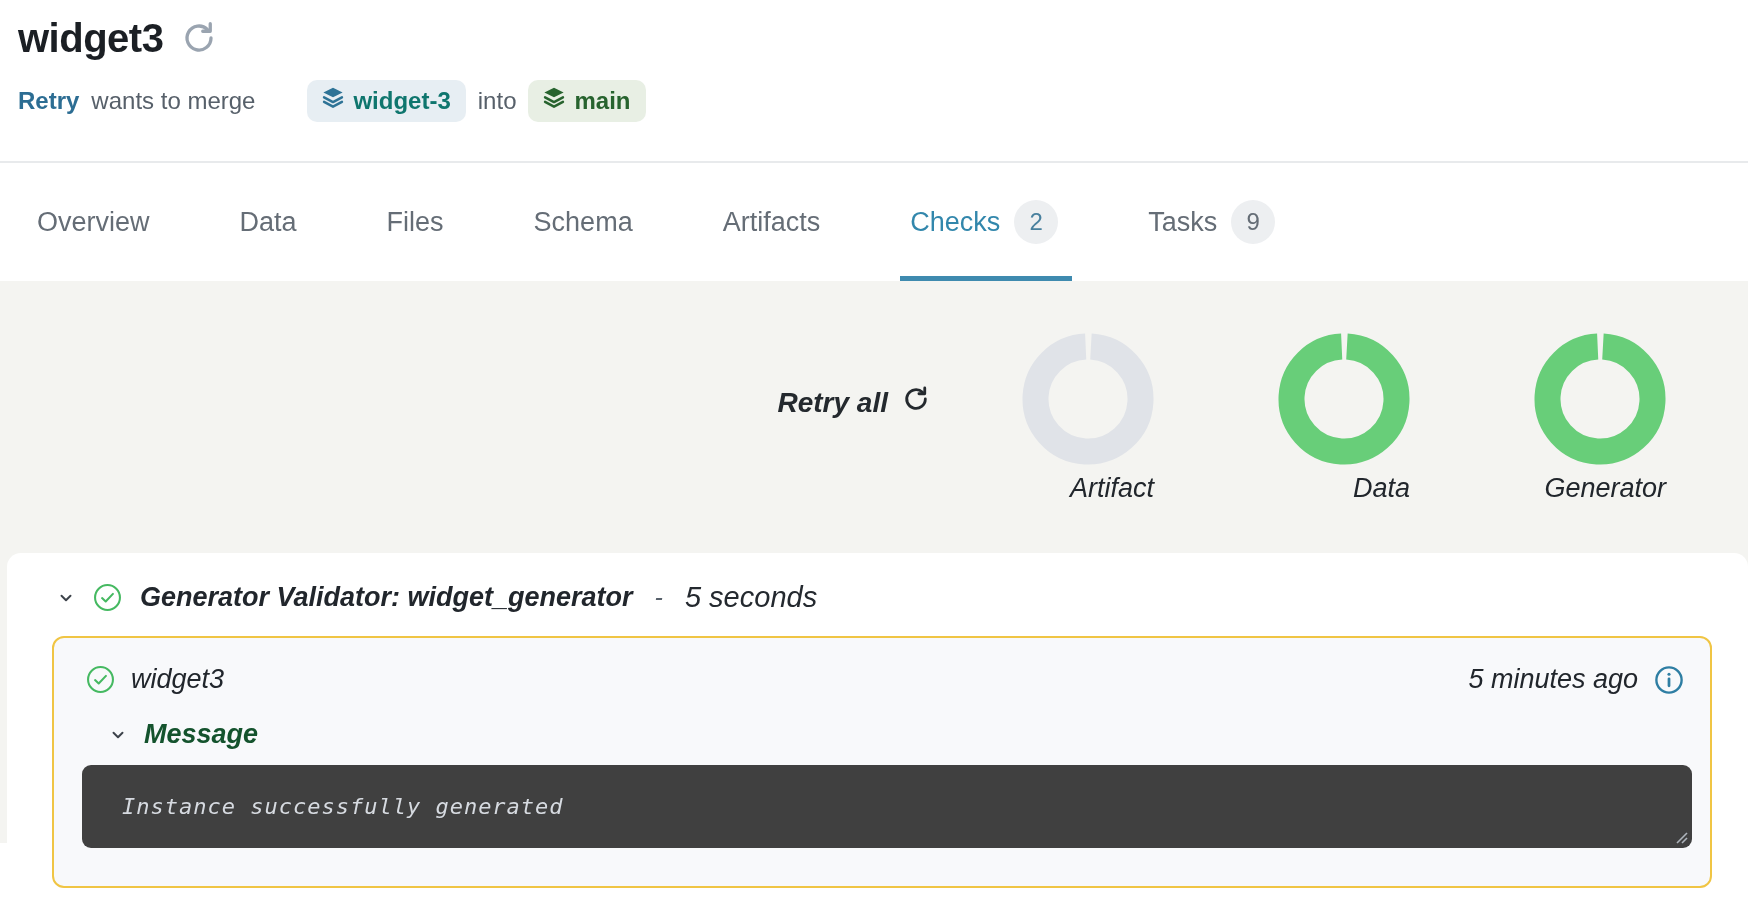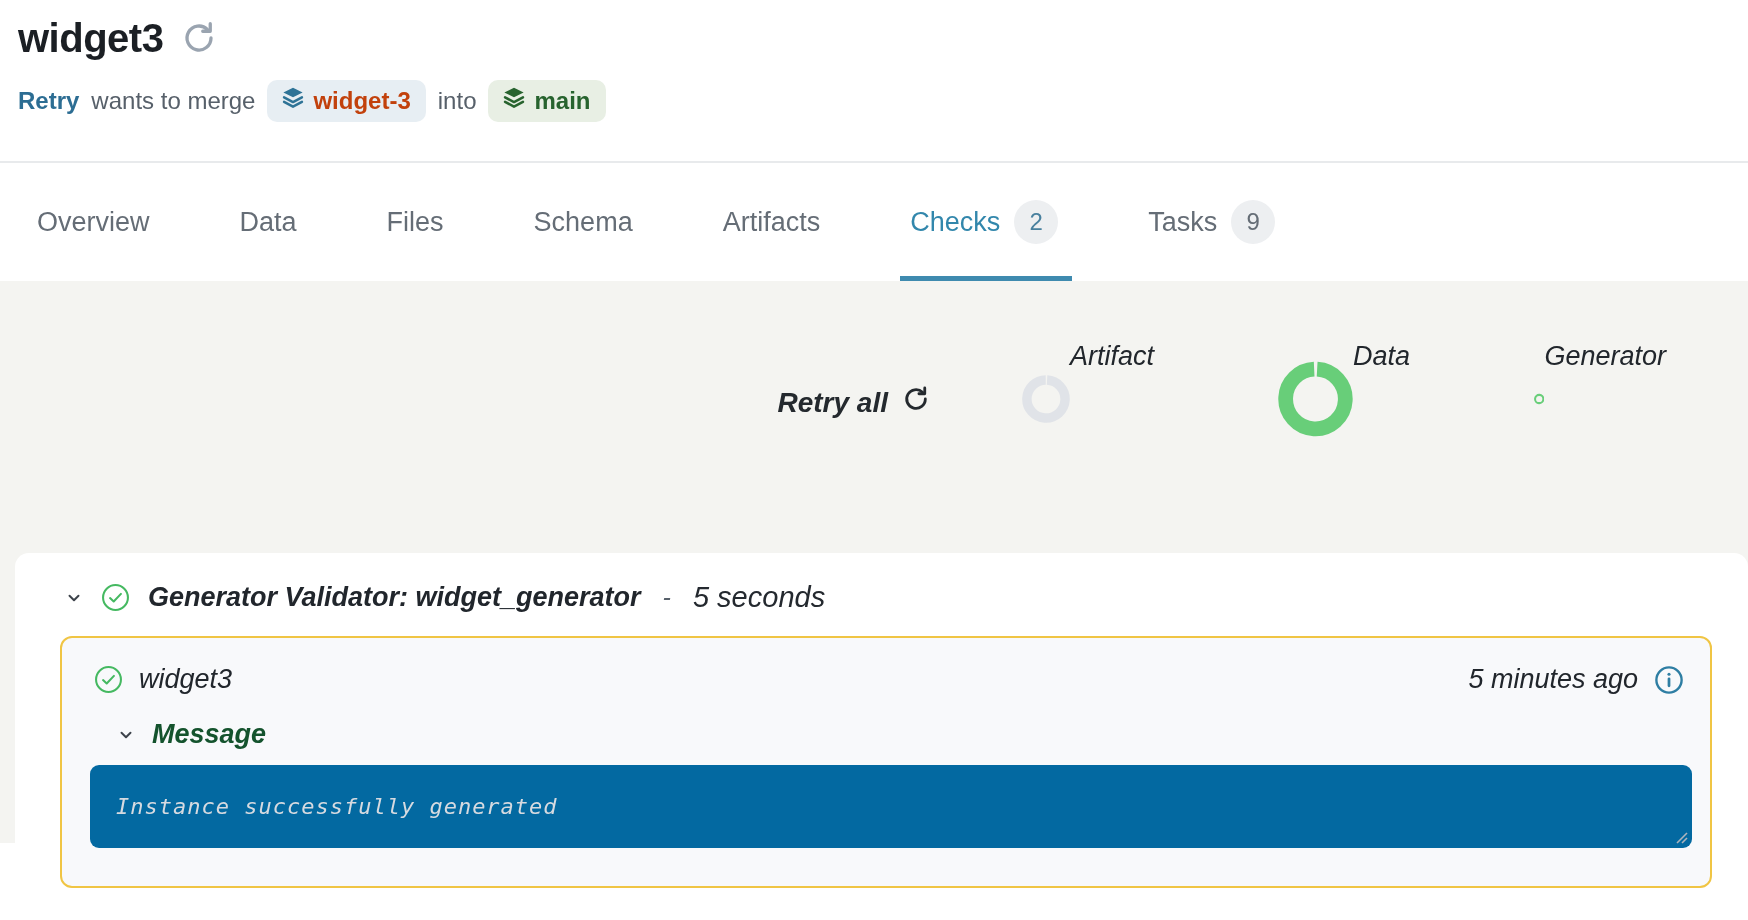--- a/index.html
+++ b/index.html
@@ -7,60 +7,60 @@
 
   
   .page-header { height:163px; padding:10px 0 0 18px; border-bottom:2px solid #e8eaec; background:#fff; }
   .title-row { display:flex; align-items:center; gap:18px; height:56px; }
   .page-title { font-size:40px; font-weight:bold; color:#1b1f24; letter-spacing:-0.5px; }
   .refresh-icon svg { width:36px; height:36px; display:block; }
   .merge-line { margin-top:14px; display:flex; align-items:center; gap:12px; font-size:24px; color:#57606a; }
   .merge-author { color:#2c6d93; font-weight:600; }
   .branch-badge { display:inline-flex; align-items:center; gap:9px; border-radius:10px; padding:7px 15px; font-size:24px; font-weight:bold; }
   .branch-badge svg { width:22px; height:22px; }
-  .badge-source { background:#e7eef3; color:#c2410c; }
+  .badge-source { background:#e7eef3; color:#0f766e;margin-left:40px; }
   .badge-target { background:#e8efe4; color:#27632e; }
 
   
   .tab-bar { height:118px; display:flex; align-items:stretch; padding-left:37px; background:#fff; }
   .tab { display:flex; align-items:center; gap:14px; font-size:27px; color:#656d76; margin-right:90px; position:relative; cursor:pointer; }
   .tab.active { color:#3287ac; }
   .tab.active::after { content:""; position:absolute; left:-10px; right:-14px; bottom:0; height:5px; background:#3e8aaf; }
   .tab-count { width:44px; height:44px; border-radius:50%; background:#edeff1; display:flex; align-items:center; justify-content:center; font-size:24px; color:#656d76; }
   .tab.active .tab-count { color:#48809e; }
 
   
   .lower { background:#f4f4f1; height:562px;font-style:italic; }
   .summary-strip { height:272px; display:flex; justify-content:flex-end; align-items:flex-start; padding:52px 82px 0 0; }
   .retry-all { display:flex; align-items:center; gap:14px; font-size:28px; font-weight:600; color:#24292e; margin-top:52px; margin-right:92px; cursor:pointer; }
   .retry-all svg { width:28px; height:28px; }
-  .donut-box { width:132px; margin-left:124px; display:flex; flex-direction:row; align-items:flex-start; }
+  .donut-box { width:132px; margin-left:124px; display:flex; flex-direction:column; align-items:flex-end; }
   .donut-box svg { width:132px; height:132px; display:block; }
   .donut-label { margin-top:8px; font-size:27px; color:#21262c; }
 
   
-  .checks-panel { margin-left:15px; height:367px; background:#ffffff; border-top-left-radius:14px; border-top-right-radius:14px; }
+  .checks-panel { margin-left:7px; height:367px; background:#ffffff; border-top-left-radius:14px; border-top-right-radius:14px; }
   .check-group-header { display:flex; align-items:center; gap:18px; padding:28px 0 0 50px; }
   .chev { width:18px; height:18px; }
   .check-circle { width:29px; height:29px; }
   .group-title { font-size:27px; font-weight:bold; color:#21262c; }
   .group-sep { font-size:25px; color:#57606a; margin:0 4px; }
   .group-duration { font-size:29px; color:#24292f; }
 
   .check-card { margin:22px 36px 0 45px; background:#f8f9fb; border:2px solid #f0c544; border-radius:12px; height:252px; }
   .card-header { display:flex; align-items:center; gap:16px; padding:26px 26px 0 32px; }
   .card-name { font-size:27px; color:#21262c; }
   .card-spacer { flex:1; }
   .card-time { font-size:27px; color:#21262c; }
   .info-icon { width:30px; height:30px; cursor:pointer; }
 
   .message-row { display:flex; align-items:center; gap:17px; margin:24px 0 0 55px; cursor:pointer; }
   .message-label { font-size:27px; font-weight:bold; color:#14532d; }
 
-  .message-block { margin:15px 18px 0 28px; height:83px; border-radius:9px; background:#0369a1; display:flex; align-items:center; padding-left:26px; position:relative; }
+  .message-block { margin:15px 18px 0 28px; height:83px; border-radius:9px; background:#404040; display:flex; align-items:center; padding-left:40px; position:relative; }
   .message-text { font-family:"DejaVu Sans Mono",monospace; font-size:22px; color:#d6dae0; letter-spacing:1px; }
   .resize-handle { position:absolute; right:3px; bottom:3px; width:16px; height:16px; cursor:nwse-resize; }
 </style>
 </head>
 <body>
 
 <div class="page-header">
   <div class="title-row">
     <span class="page-title">widget3</span>
     <span class="refresh-icon">

